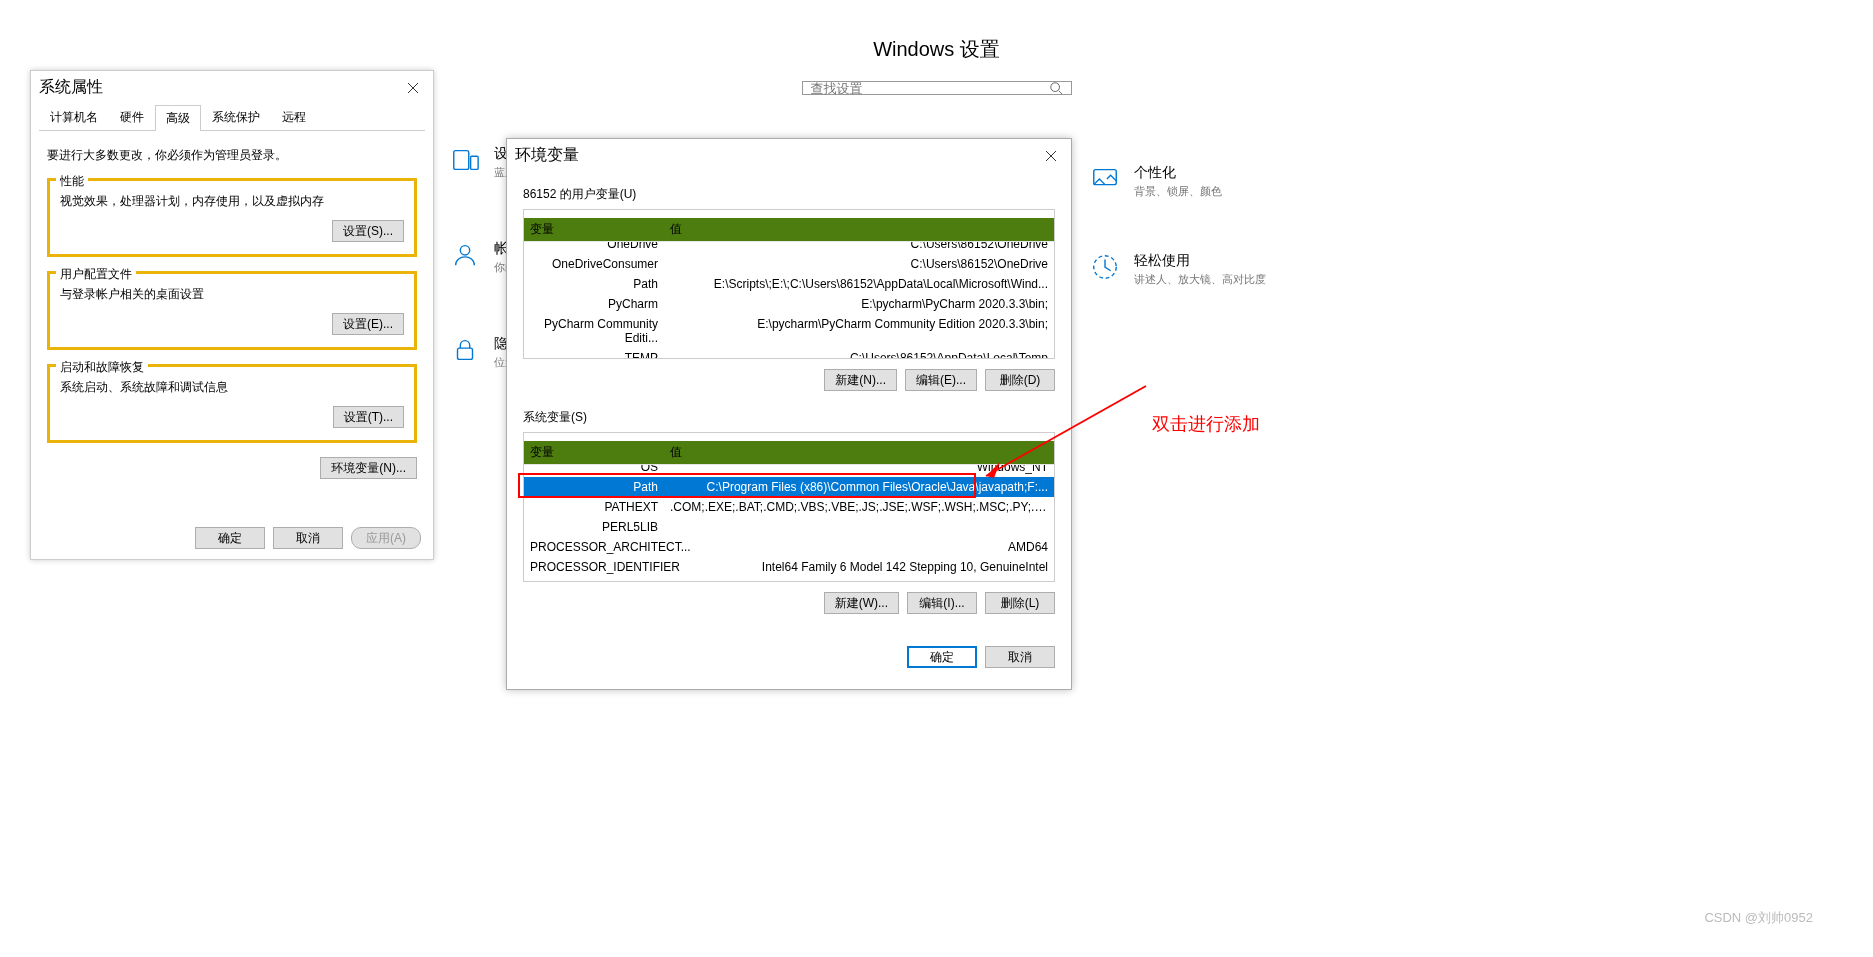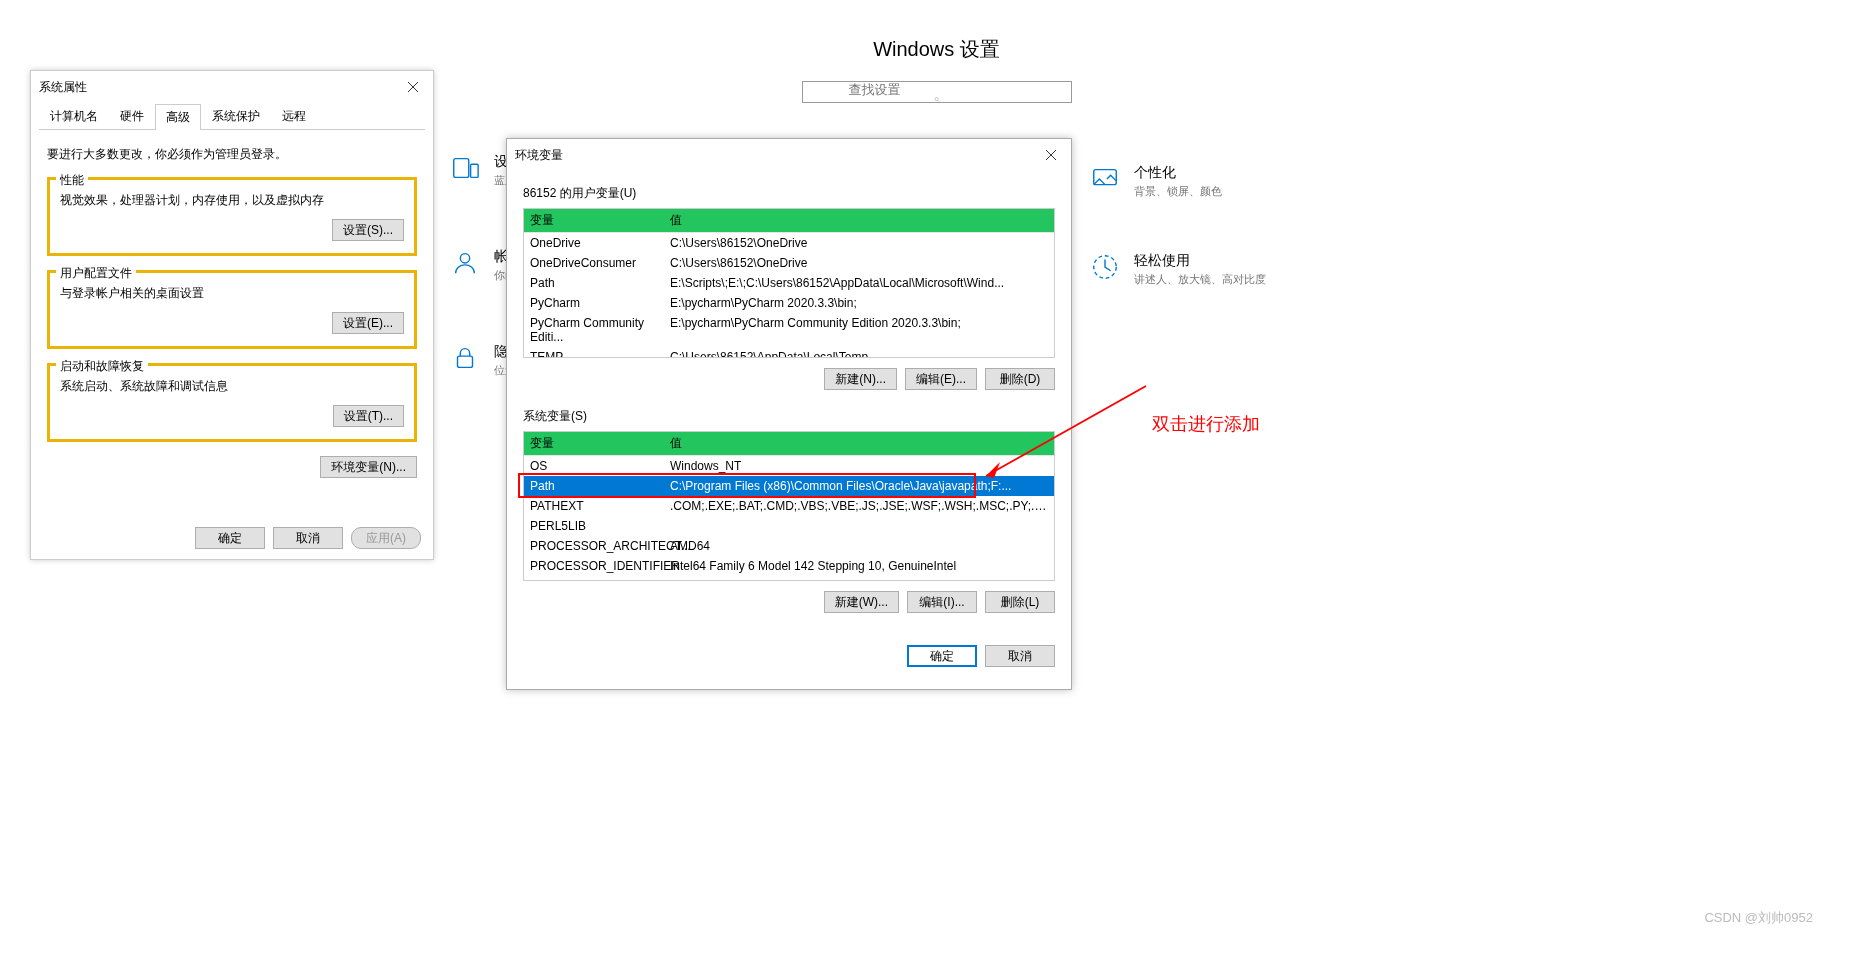--- a/index.html
+++ b/index.html
@@ -1,57 +1,57 @@
 <!DOCTYPE html>
 <html><head>
 <meta charset="utf-8">
 <style>
 * { box-sizing: border-box; margin: 0; padding: 0; }
 body { font-family: "Microsoft YaHei", "Segoe UI", sans-serif; font-size: 12px; background: #fff; width: 1873px; height: 957px; position: relative; overflow: hidden; }
 .settings-bg { position: absolute; top: 0; left: 0; right: 0; bottom: 0; }
 .settings-title { text-align: center; font-size: 20px; font-weight: 300; margin-top: 36px; color: #000; }
-.search-box { width: 270px; height: 22px; margin: 18px auto 0; border: 1px solid #999; display: flex; align-items: center; padding: 0 8px; flex-direction: column; }
+.search-box { width: 270px; height: 14px; margin: 18px auto 0; border: 1px solid #999; display: flex; align-items: center; padding: 0 8px; }
 .search-box input { flex: 1; border: none; outline: none; font-size: 13px; background: transparent; }
 .search-box .search-ic { width: 14px; height: 14px; color: #555; }
 .tiles { display: flex; gap: 160px; margin: 50px 0 0 450px; }
 .tile-col { display: flex; flex-direction: column; gap: 60px; }
 .tile { display: flex; gap: 14px; align-items: flex-start; }
 .tile-ic { width: 30px; height: 30px; color: #0078d4; flex-shrink: 0; }
 .tile-tx { display: flex; flex-direction: column; }
 .tile-tx .tt { font-size: 14px; color: #000; }
 .tile-tx .sub { font-size: 11px; color: #777; margin-top: 2px; }
 
 
 .dlg-sp { position: absolute; left: 30px; top: 70px; width: 404px; height: 490px; background: #fff; border: 1px solid #ccc; box-shadow: 0 0 6px rgba(0,0,0,0.2); }
-.dlg-title { display: flex; justify-content: space-between; align-items: center; padding: 6px 8px; font-size: 12px; }
+.dlg-title { display: flex; justify-content: space-between; align-items: center; padding: 6px 8px; font-size: 16px; }
 .dlg-close { width: 24px; height: 20px; display: flex; align-items: center; justify-content: center; cursor: pointer; }
 .tabs { display: flex; border-bottom: 1px solid #ccc; margin: 0 8px; }
 .tab { padding: 4px 10px; border: 1px solid transparent; border-bottom: none; cursor: pointer; font-size: 12px; }
 .tab.active { border-color: #ccc; background: #fff; position: relative; top: 1px; }
 .sp-body { padding: 10px 16px; }
 .sp-note { margin: 6px 0 14px; }
 .fieldset { border: 3px solid #eab308; padding: 8px 10px 12px; margin-bottom: 14px; position: relative; }
 .fieldset .legend { position: absolute; top: -8px; left: 6px; background: #fff; padding: 0 4px; font-size: 12px; }
 .fieldset .desc { font-size: 12px; margin: 4px 0 10px; }
 .btn { min-width: 70px; height: 22px; border: 1px solid #adadad; background: #e1e1e1; font-size: 12px; cursor: pointer; padding: 0 10px; }
 .btn.accent { border: 2px solid #0078d4; background: #fff; }
 .btn:disabled { color: #999; border-radius: 10px; }
 .right { text-align: right; }
 .sp-footer { position: absolute; bottom: 10px; right: 12px; display: flex; gap: 8px; }
 
 
 .dlg-env { position: absolute; left: 506px; top: 138px; width: 566px; height: 552px; background: #fff; border: 1px solid #aaa; box-shadow: 0 0 8px rgba(0,0,0,0.25); }
 .env-body { padding: 14px 16px 10px; }
 .sec-label { font-size: 12px; margin-bottom: 6px; }
 .list { border: 1px solid #ccc; height: 150px; overflow-y: auto; font-size: 12px; }
-.list-hd { display: flex; background: #22c55e; border-bottom: 1px solid #e5e5e5; position: sticky; top: 0; }
+.list-hd { display: flex; background: #4d7c0f; border-bottom: 1px solid #e5e5e5; position: sticky; top: 8px; }
 .list-hd div, .list-row div { padding: 3px 6px; }
 .list-hd .c1, .list-row .c1 { width: 140px; }
 .list-hd .c2, .list-row .c2 { flex: 1; white-space: nowrap; overflow: hidden; text-overflow: ellipsis; }
-.list-row { display: flex; cursor: pointer; }
+.list-row { display: flex; cursor: pointer; text-align: right; }
 .list-row.sel { background: #0078d4; color: #fff; }
 .btn-bar { display: flex; justify-content: flex-end; gap: 8px; margin: 10px 0 18px; align-items: center; }
 .env-footer { display: flex; justify-content: flex-end; gap: 8px; padding: 4px 16px 12px; }
 
 
 .annot-box { position: absolute; left: 518px; top: 473px; width: 458px; height: 25px; border: 2px solid red; pointer-events: none; }
 .annot-text { position: absolute; left: 1152px; top: 412px; color: red; font-size: 18px; }
 .arrow { position: absolute; pointer-events: none; }
 
 .watermark { position: absolute; right: 60px; bottom: 30px; color: #bbb; font-size: 13px; }

